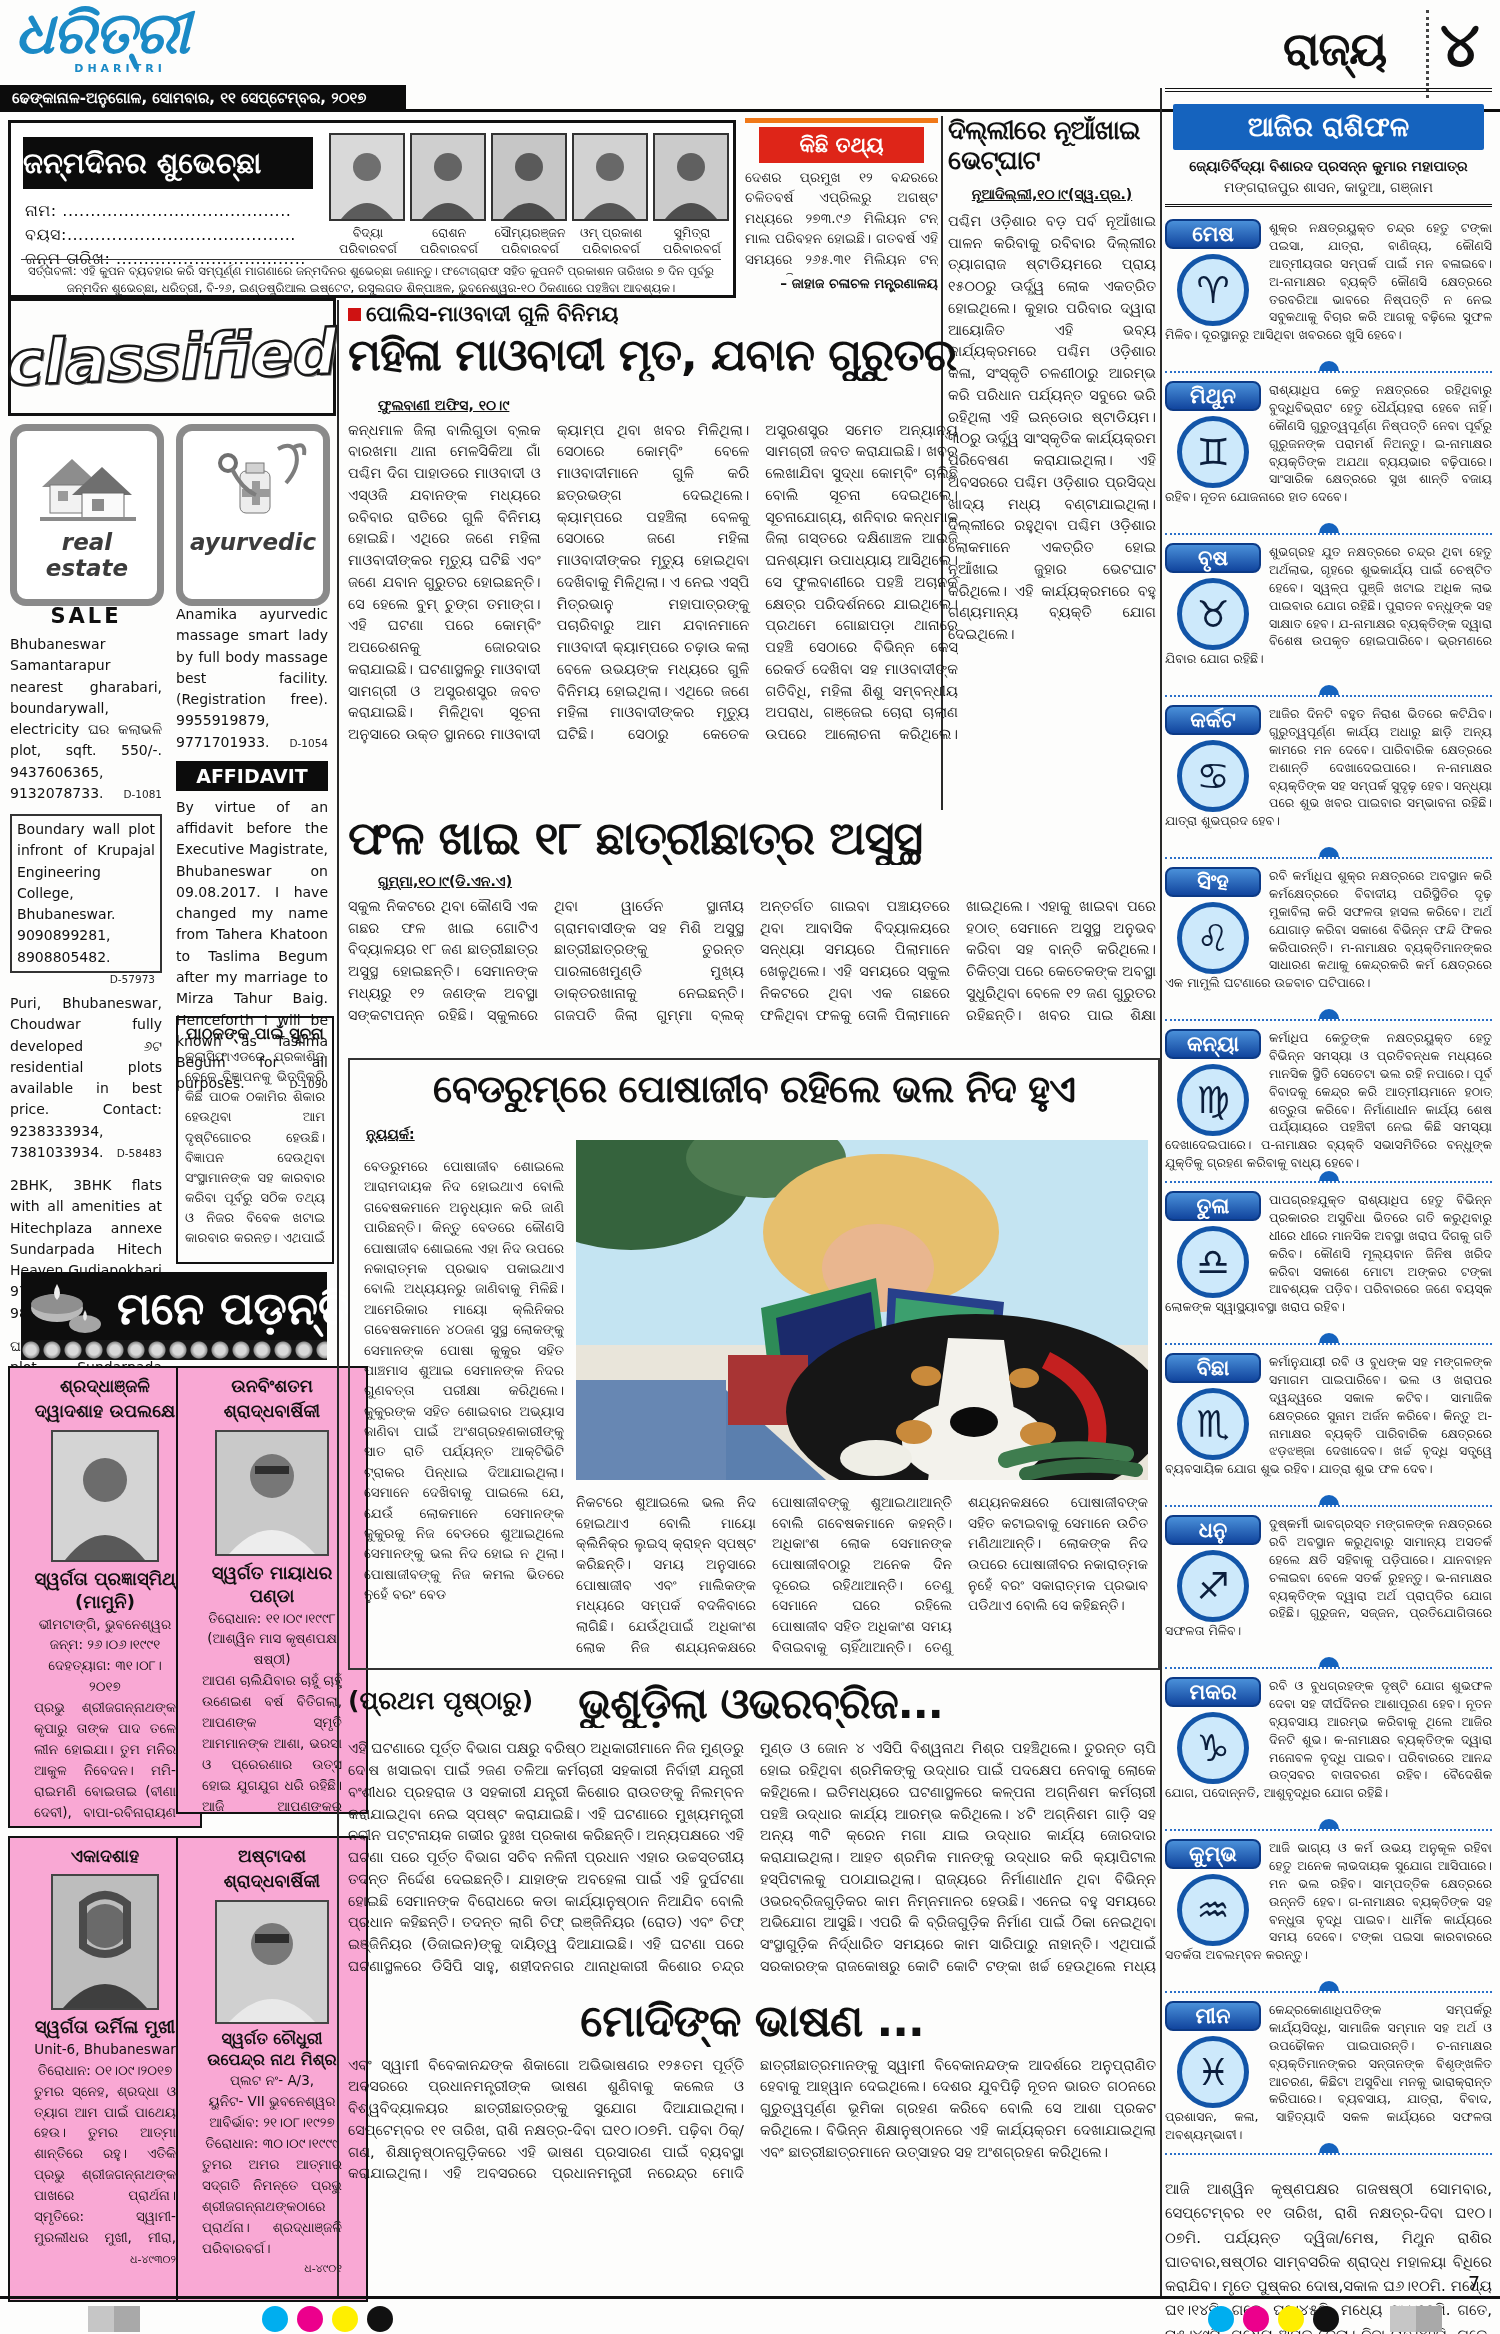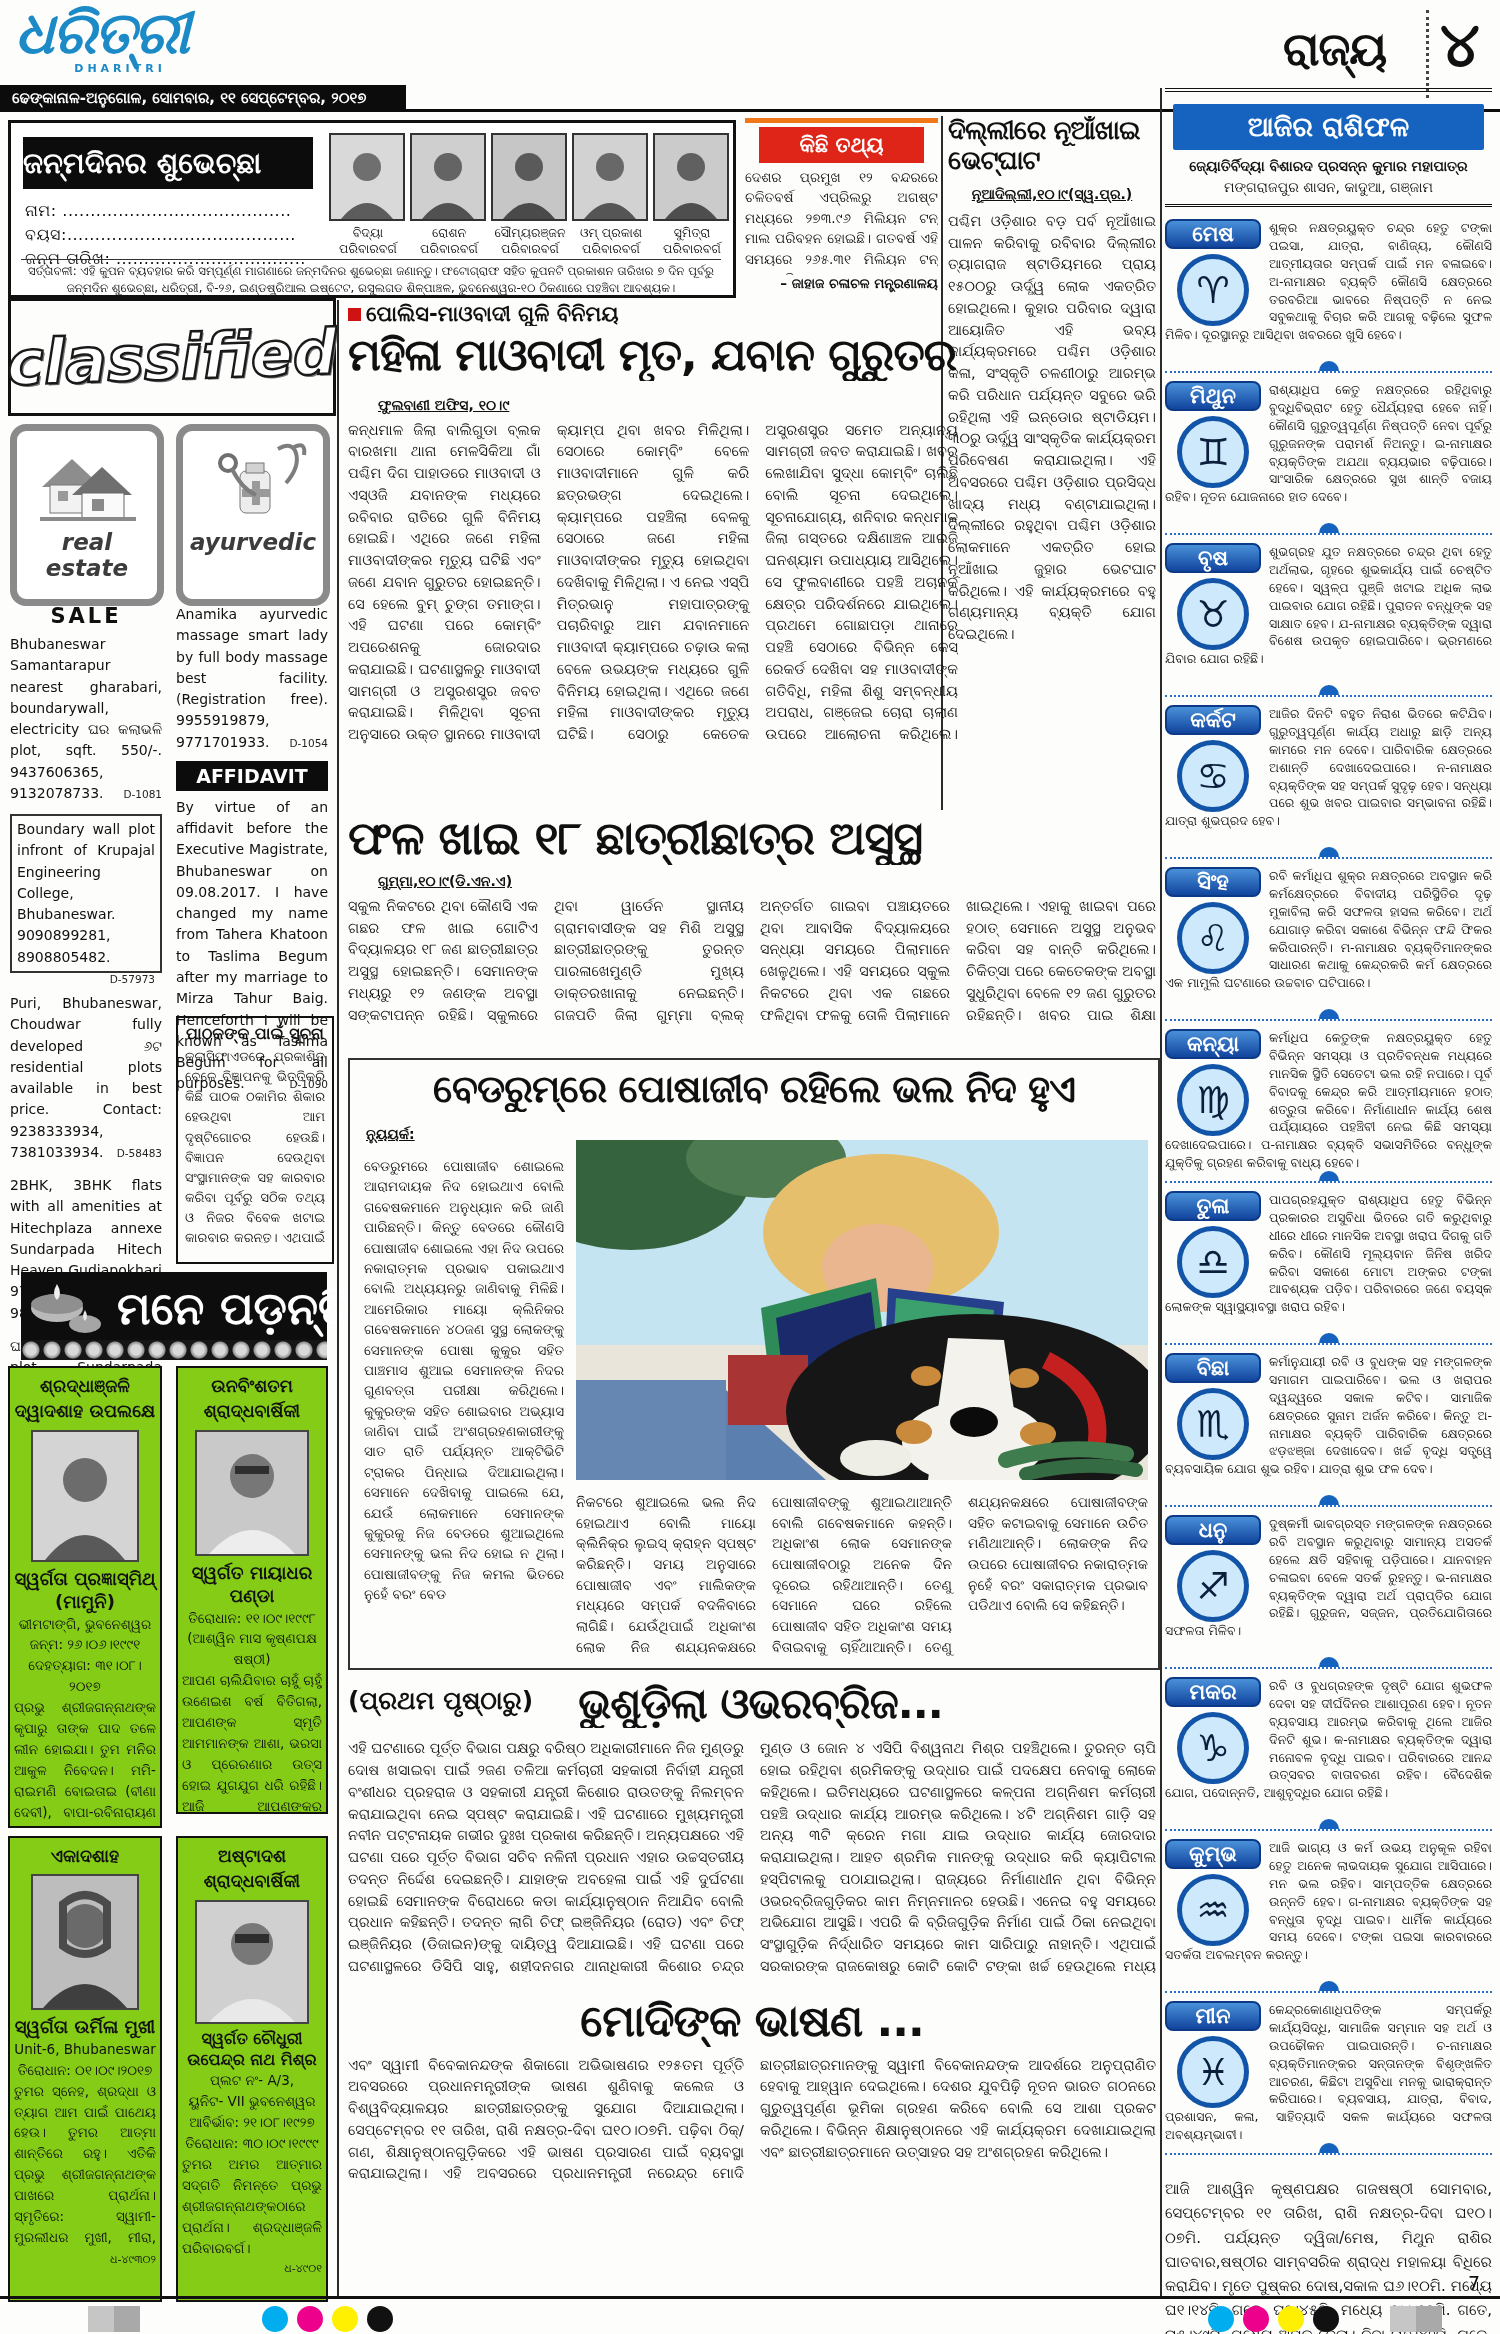--- a/index.html
+++ b/index.html
@@ -65,21 +65,21 @@
   .ad-boxed{border:2px solid #333;padding:3px 5px}
   .aff-hd{background:#0c0c0c;color:#fff;font-weight:bold;font-size:19px;text-align:center;line-height:30px}
   .notice{border:2.5px solid #111;padding:6px 7px}
   .notice-t{font-size:16px;font-weight:bold;text-align:center}
   .notice-b{font-size:13px;line-height:1.55;text-align:justify}
   
   .mem-banner{background:#0d0d0d;position:relative}
   .mem-title{color:#fff;font-size:45px;font-weight:bold;white-space:nowrap}
   .garland{position:absolute;left:0;right:0;bottom:0;height:20px;background-color:#161616;
     background-image:radial-gradient(circle at 10px 10px,#d9d9d9 5px,#8f8f8f 8px,rgba(0,0,0,0) 9px);background-size:21px 20px}
-  .ob-box{border:2.5px solid #111;background:#84cc16;padding:6px 4px;overflow:hidden}
+  .ob-box{border:2.5px solid #111;background:#f9a8d4;padding:6px 24px;overflow:hidden}
   .ob-h{font-size:17.5px;font-weight:bold;text-align:center;line-height:1.45}
   .ob-photo{border:2px solid #444;background:#cfcfcf;margin:5px auto;display:block}
   .ob-name{font-size:18px;font-weight:bold;text-align:center;line-height:1.3}
   .ob-line{font-size:13.5px;text-align:center;line-height:1.55}
   .ob-body{font-size:13.5px;line-height:1.55;text-align:justify}
   .ob-ref{font-size:11px;text-align:right}
   
   .pet-box{border:2.5px solid #333}
   
   .regdot{width:26px;height:26px;border-radius:50%;display:inline-block;margin-right:9px}

